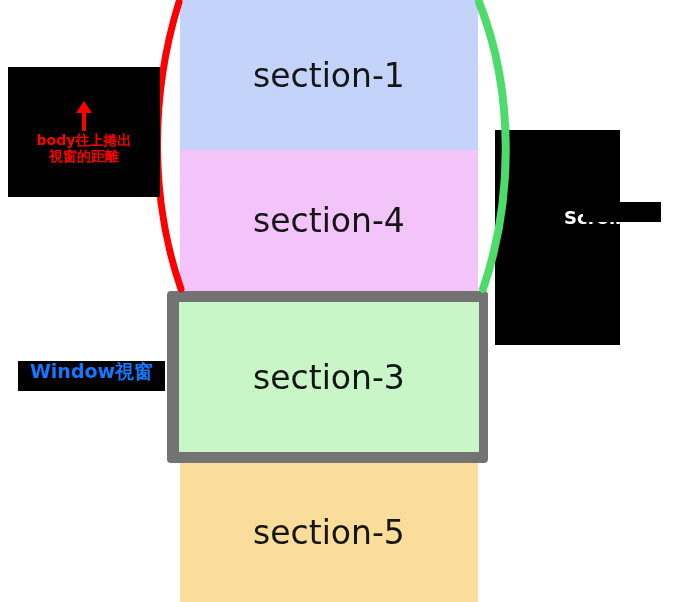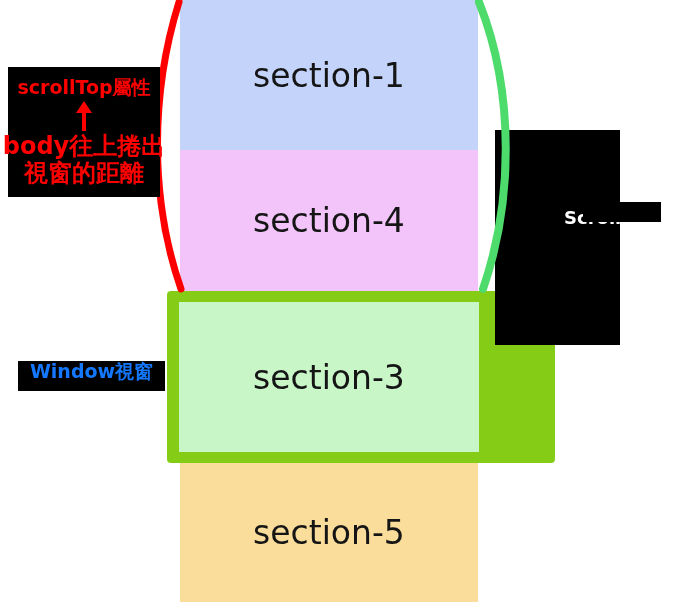--- a/index.html
+++ b/index.html
@@ -42,23 +42,23 @@
   }
   #section-2 {
     top: 150px;
     height: 141px;
     background: #f2c4fa;
   }
   #section-3-wrap {
     position: absolute;
     left: 167px;
     top: 291px;
-    width: 388px;
+    width: 321px;
     height: 172px;
-    background: #84cc16;
+    background: #737373;
     border-radius: 4px;
     box-sizing: border-box;
     padding: 24px 12px;
   }
   #section-3 {
     position: absolute;
     left: 12px;
     top: 11px;
     width: 300px;
     height: 150px;
@@ -100,21 +100,21 @@
   .note-line {
     font-family: "DejaVu Sans", sans-serif;
     font-weight: bold;
     color: #ff0000;
     font-size: 19px;
     line-height: 1.12;
     white-space: nowrap;
     text-align: center;
   }
   .note-line.small {
-    font-size: 24px;
+    font-size: 14px;
   }
   .up-arrow-wrap {
     height: 34px;
     display: flex;
     align-items: center;
     justify-content: center;
     width: 100%;
   }
 
   #window-note {
@@ -185,21 +185,20 @@
     <span id="scrollheight-label">ScrollHeight</span>
     <span id="scrollheight-occluder"></span>
   </div>
 
   <svg class="arc" viewBox="0 0 700 602">
     <path d="M 179 2 C 150 95, 150 200, 181 289" fill="none" stroke="#ff0000" stroke-width="7" stroke-linecap="round"></path>
     <path d="M 479 2 C 516 95, 512 205, 483 289" fill="none" stroke="#4ddb6b" stroke-width="8" stroke-linecap="round"></path>
   </svg>
 
   <div class="note-box" id="scrolltop-note">
-    <span class="note-line">scrollTop屬性</span>
     <span class="up-arrow-wrap">
       <svg width="22" height="32" viewBox="0 0 22 32">
         <line x1="11" y1="31" x2="11" y2="9" stroke="#ff0000" stroke-width="4"></line>
         <polygon points="11,1 3,13 19,13" fill="#ff0000"></polygon>
       </svg>
     </span>
     <span class="note-line small">body往上捲出</span>
     <span class="note-line small">視窗的距離</span>
   </div>
 

